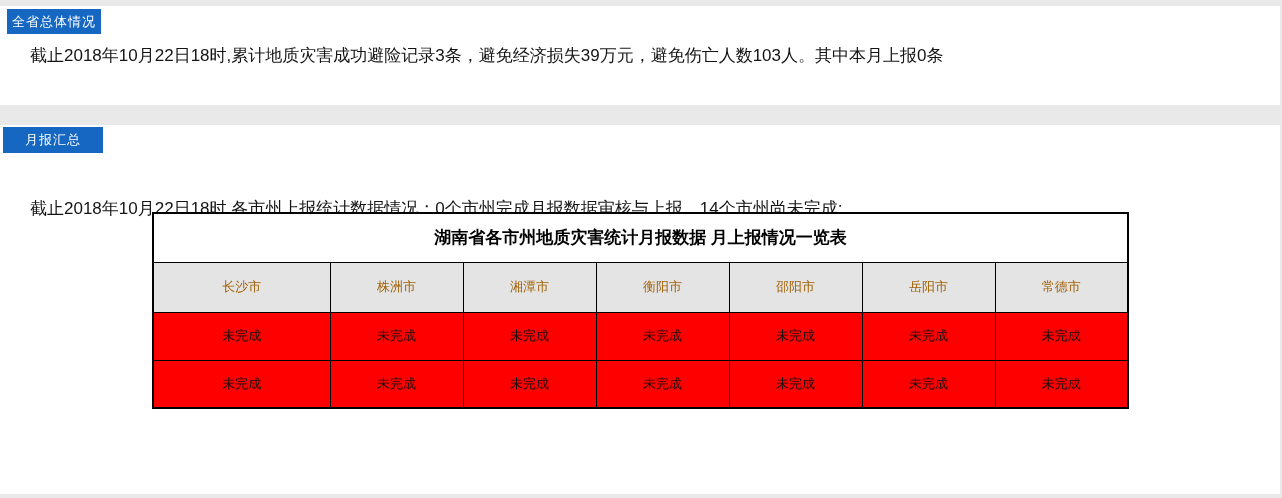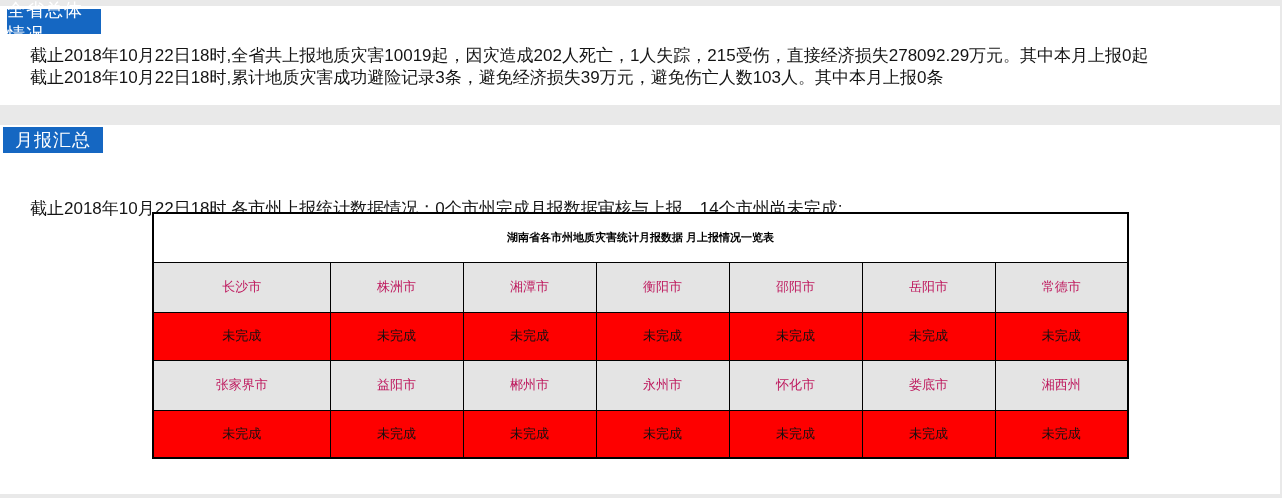--- a/index.html
+++ b/index.html
@@ -10,55 +10,54 @@
     font-family: "Liberation Sans", "DejaVu Sans", sans-serif;
     position: relative; overflow: hidden;
   }
   .panel { position: absolute; background: #ffffff; }
   #panel-overview { left: 0; top: 6px; width: 1280px; height: 99px; }
   #panel-monthly  { left: 0; top: 125px; width: 1280px; height: 369px; }
 
   .badge {
     position: absolute;
     background: #1567c2; color: #ffffff;
-    font-size: 18px; letter-spacing: 1px;
+    font-size: 13px; letter-spacing: 1px;
     display: flex; align-items: center; justify-content: center;
     z-index: 2;
   }
   #badge-overview { left: 7px; top: 9px;  width: 94px;  height: 25px; }
   #badge-monthly  { left: 3px;   top: 127px; width: 100px; height: 26px; }
 
   .para {
     position: absolute; left: 30px;
     color: #141414; font-size: 17px; line-height: 21.5px;
     white-space: nowrap; z-index: 2;
   }
   #para-overview { top: 45px; }
   #para-monthly  { top: 166px; margin-top: 32px; }
 
   table.report {
     position: absolute; left: 152px; top: 212px;
     border-collapse: collapse; table-layout: fixed;
     border: 2px solid #000; z-index: 2;
   }
   table.report td { border: 1px solid #000; text-align: center; padding: 0; overflow: hidden; }
-  td.table-title { height: 49px; background: #ffffff; font-weight: bold; font-size: 11px; color: #000; }
-  tr.city-row td   { height: 50px; background: #e4e4e4; font-size: 13px; color: #be185d; }
+  td.table-title { height: 49px; background: #ffffff; font-weight: bold; font-size: 17px; color: #000; }
+  tr.city-row td   { height: 50px; background: #e4e4e4; font-size: 13px; color: #a16207; }
   tr.status-row td { height: 48px; background: #fe0000; font-size: 13px; color: #111111; margin-top: 19px; }
 </style>
 </head>
 <body>
 
 <div class="panel" id="panel-overview"></div>
 <div class="panel" id="panel-monthly"></div>
 
 <div class="badge" id="badge-overview">全省总体情况</div>
 
 <div class="para" id="para-overview">
-  <div>截止2018年10月22日18时,全省共上报地质灾害10019起，因灾造成202人死亡，1人失踪，215受伤，直接经济损失278092.29万元。其中本月上报0起</div>
   <div>截止2018年10月22日18时,累计地质灾害成功避险记录3条，避免经济损失39万元，避免伤亡人数103人。其中本月上报0条</div>
 </div>
 
 <div class="badge" id="badge-monthly">月报汇总</div>
 
 <div class="para" id="para-monthly">截止2018年10月22日18时,各市州上报统计数据情况：0个市州完成月报数据审核与上报，14个市州尚未完成;</div>
 
 <table class="report">
   <colgroup>
     <col style="width:177px">
@@ -84,29 +83,20 @@
     </tr>
     <tr class="status-row">
       <td>未完成</td>
       <td>未完成</td>
       <td>未完成</td>
       <td>未完成</td>
       <td>未完成</td>
       <td>未完成</td>
       <td>未完成</td>
     </tr>
-    <tr class="city-row">
-      <td>张家界市</td>
-      <td>益阳市</td>
-      <td>郴州市</td>
-      <td>永州市</td>
-      <td>怀化市</td>
-      <td>娄底市</td>
-      <td>湘西州</td>
-    </tr>
     <tr class="status-row">
       <td>未完成</td>
       <td>未完成</td>
       <td>未完成</td>
       <td>未完成</td>
       <td>未完成</td>
       <td>未完成</td>
       <td>未完成</td>
     </tr>
   </tbody>

